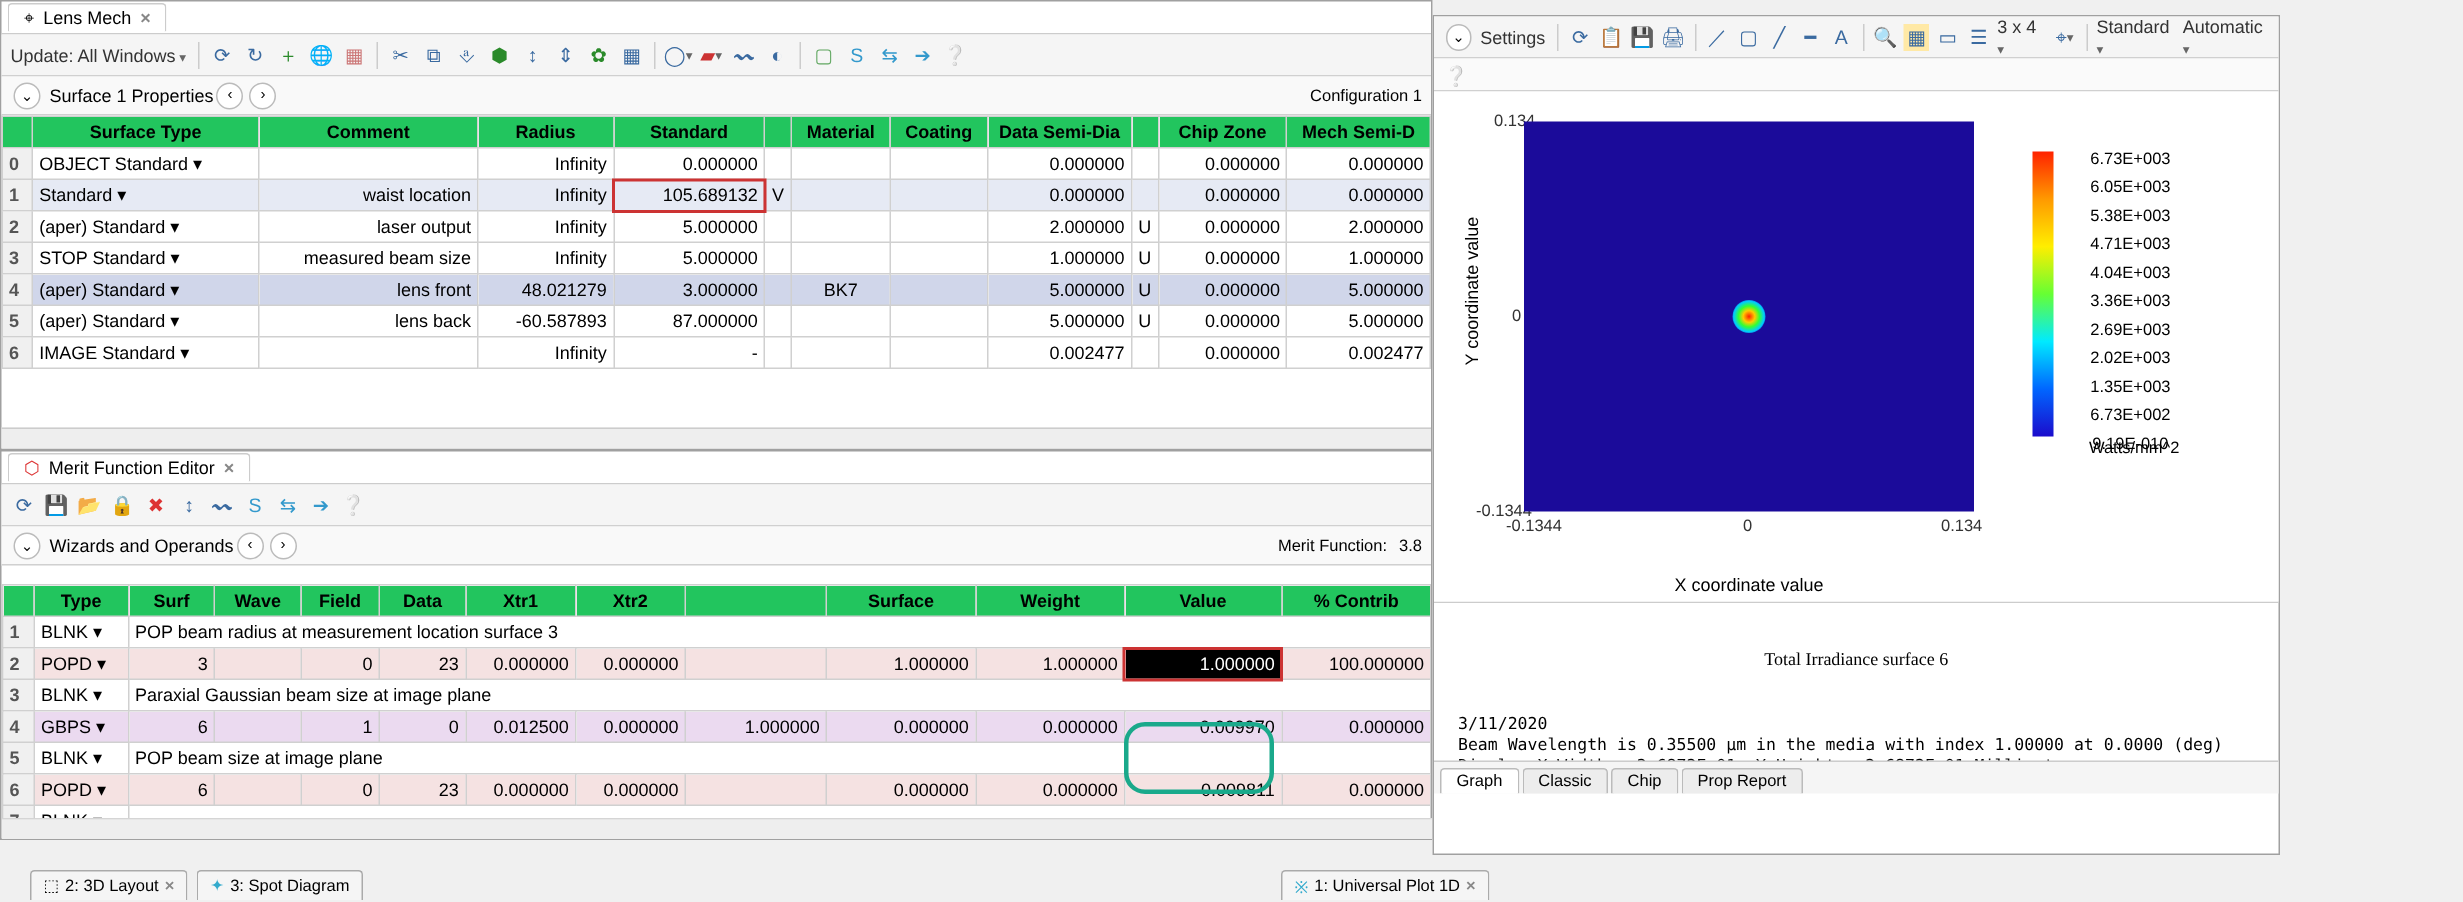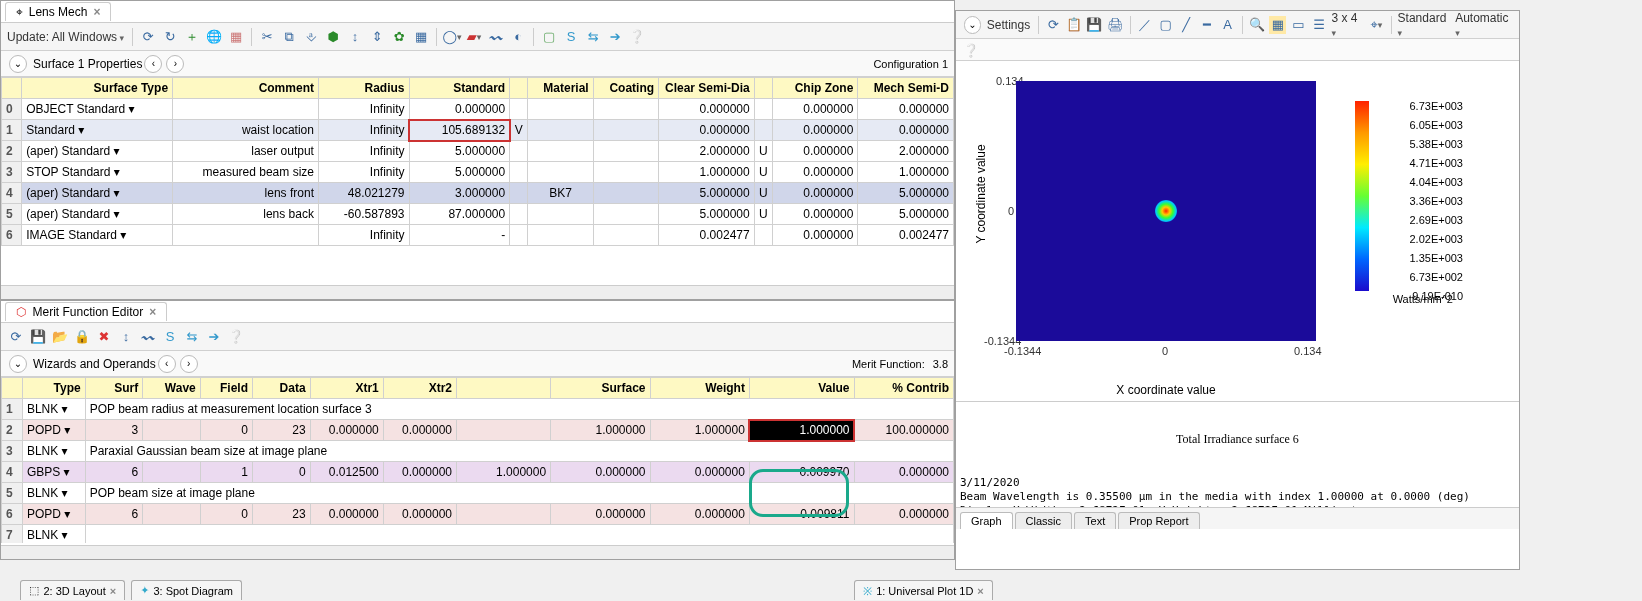--- a/index.html
+++ b/index.html
@@ -18,21 +18,21 @@
   .tb-btn { width: 18px; height: 18px; display: flex; align-items: center; justify-content: center; font-size: 13px; color: #3a6aa0; cursor: pointer; }
   .tb-lbl { font-size: 12px; color: #333; margin-right: 2px; }
   .sep { width:1px; height:18px; background:#ccc; margin:0 2px;}
   .secbar { display: flex; align-items: center; padding: 4px 6px; border-bottom: 1px solid #d0d0d0; height: 26px; background: #f9f9f9; }
   .chevbtn { width: 18px; height: 18px; border: 1px solid #bbb; border-radius: 9px; display: flex; align-items: center; justify-content: center; background: #fff; margin: 0 2px; cursor: pointer; font-size: 10px;}
   .secbar .title { font-size: 12px; margin-left: 4px; }
   .secbar .spacer { flex: 1; }
   .secbar .cfg { font-size: 11px; font-weight: normal; }
   table.grid { border-collapse: collapse; width: 100%; table-layout: fixed; font-size: 12px; }
   table.grid th, table.grid td { border: 1px solid #d0d0d0; padding: 3px 4px; white-space: nowrap; overflow: hidden; }
-  table.grid th { background: #fef9c3; font-weight: bold; text-align: right; }
+  table.grid th { background: #22c55e; font-weight: bold; text-align: center; }
   table.grid td { text-align: left; }
   table.grid td.num { text-align: right; font-variant-numeric: tabular-nums; }
   table.grid td.ctr { text-align: center; }
   .rowhdr { background: #f0f0f0; text-align: right; font-weight: bold; color: #555; width: 20px; }
   .hl-blue { background: #e6eaf4; }
   .hl-blue2 { background: #d0d6ea; }
   .hl-pink { background: #f5e2e2; }
   .hl-purp { background: #ebdaf0; }
   .sel-cell { background: #000 !important; color: #fff !important; }
   .red-box { outline: 2px solid #cc3333; outline-offset: -1px; box-shadow: 0 0 4px rgba(204,51,51,.4);}
@@ -43,23 +43,23 @@
   .pop-title .wbtn { width:16px;height:14px;border:1px solid #999;background:#fff;font-size:9px;display:flex;align-items:center;justify-content:center;cursor:pointer;}
   .pop-toolbar { height: 28px; border-bottom:1px solid #d0d0d0; display:flex;align-items:center;gap:4px;padding:0 6px;background:#f5f5f5;}
   .pop-chart { width:100%; height: 340px; position: relative; background:#fff;}
   .pop-axes { position:absolute; left:60px; top:20px; width:300px; height:260px; background:#1b0b9a; }
   .pop-center { position:absolute; left:50%; top:50%; width:22px;height:22px; margin-left:-11px;margin-top:-11px; border-radius:50%;
     background: radial-gradient(circle,#ff2200 0%, #ffcc00 25%, #33ff33 45%, #00ccff 65%, rgba(27,11,154,0) 85%);}
   .ylab { position:absolute; left:4px; top:50%; transform: translateY(-50%) rotate(-90deg); transform-origin:left top; font-size:12px; width:260px;text-align:center; left:18px; top:270px;}
   .xlab { position:absolute; left:60px; bottom:4px; width:300px; text-align:center; font-size:12px;}
   .tick { position:absolute; font-size:11px; color:#333;}
   .cbar { position:absolute; right:150px; top:40px; width:14px; height:190px; background: linear-gradient(to bottom,#ff2200,#ff9900,#ffee00,#66ff33,#00eaff,#0066ff,#1b0bcc);}
-  .clabels { position:absolute; right:56px; top:36px; font-size:11px; line-height:19px; text-align:right;}
+  .clabels { position:absolute; right:72px; top:36px; font-size:11px; line-height:19px; text-align:center;}
   .cunit { position:absolute; right:66px; top:232px; font-size:11px;}
-  .pop-info { border-top:1px solid #ccc; padding:2px 4px; font-family: Consolas, monospace; font-size:11px; line-height:14px; white-space:pre; overflow:hidden; height:106px;}
+  .pop-info { border-top:1px solid #ccc; padding:2px 16px; font-family: Consolas, monospace; font-size:11px; line-height:14px; white-space:pre; overflow:hidden; height:106px;}
   .pop-info .head { text-align:center; font-family:"Segoe UI"; font-size:12px; padding-bottom:2px;}
   .pop-tabs { border-top:1px solid #ccc; height:22px; display:flex; align-items:flex-end; gap:2px; padding:0 4px; background:#f5f5f5;}
   .pop-tab { padding:2px 10px; border:1px solid #bbb; border-bottom:none; border-radius:3px 3px 0 0; font-size:11px; background:#ededed;}
   .pop-tab.active { background:#fff;}
   .caret::after { content:" ▾"; font-size:9px; color:#666;}
   .green-wrap { position:absolute; pointer-events:none;}
 </style>
 </head>
 <body>
 
@@ -127,21 +127,21 @@
       <thead>
           <tr id="lens-hdr">
             <th></th>
             <th>Surface Type</th>
             <th>Comment</th>
             <th>Radius</th>
             <th>Standard</th>
             <th></th>
             <th>Material</th>
             <th>Coating</th>
-            <th>Clear Semi-Dia</th>
+            <th>Data Semi-Dia</th>
             <th></th>
             <th>Chip Zone</th>
             <th>Mech Semi-D</th>
           </tr>
         </thead>
       <tbody id="lens-body">
           <tr>
             <td class="rowhdr">0</td>
             <td class="">OBJECT  Standard ▾</td>
             <td class="" style="text-align: right;"></td>
@@ -268,21 +268,21 @@
   </div>
   <div class="secbar">
     <div class="chevbtn">⌄</div>
     <span class="title">Wizards and Operands</span>
     <div class="chevbtn">‹</div>
     <div class="chevbtn">›</div>
     <span class="spacer"></span>
     <span class="cfg">Merit Function:</span>
     <span class="cfg" style="margin-left:8px">3.8</span>
   </div>
-  <div style="overflow:auto;height:166px;position:relative;">
+  <div style="overflow:auto;height:166px;position:relative;margin-top:12px;">
     <table class="grid">
       <colgroup>
         <col style="width:20px">
           <col style="width:60px">
           <col style="width:55px">
           <col style="width:55px">
           <col style="width:50px">
         <col style="width:55px">
           <col style="width:70px">
           <col style="width:70px">
@@ -444,21 +444,21 @@
     <div id="pop-info-lines">3/11/2020
 Beam Wavelength is 0.35500 μm in the media with index 1.00000 at 0.0000 (deg)
 Display X Width = 2.6872E-01, Y Height = 2.6872E-01 Millimeters
 Peak Irradiance = 6.7253E+03 Watts/Millimeters^2, Total Power = 9.9984E-01 Watts
 Pilot: Size= 9.9698E-03, Waist= 9.4753E-03, Pos= -2.6002E-01, Rayleigh= 7.9452E-01
 Beam Width X = 9.81051E-03, Y = 9.81051E-03 Millimeters</div>
   </div>
   <div class="pop-tabs" id="pop-tabs">
       <div class="pop-tab active">Graph</div>
       <div class="pop-tab">Classic</div>
-      <div class="pop-tab">Text</div>
+      <div class="pop-tab">Chip</div>
       <div class="pop-tab">Prop Report</div>
     </div>
 </div>
 
 <div class="bottom-tabs">
   <div class="btab">
       <span>⬚</span>
       <span>2: 3D Layout</span>
       <span class="x">×</span>
     </div>

